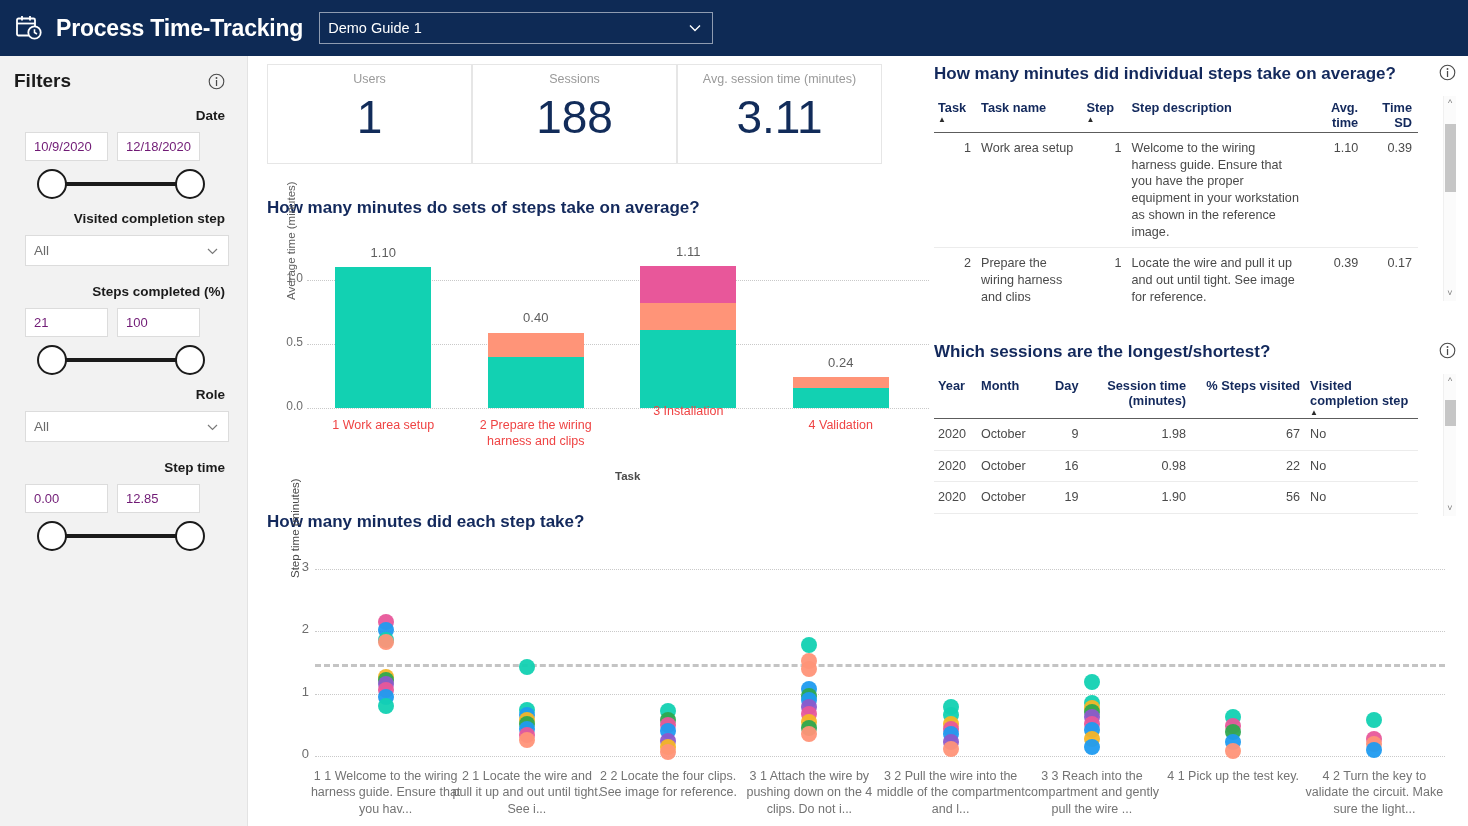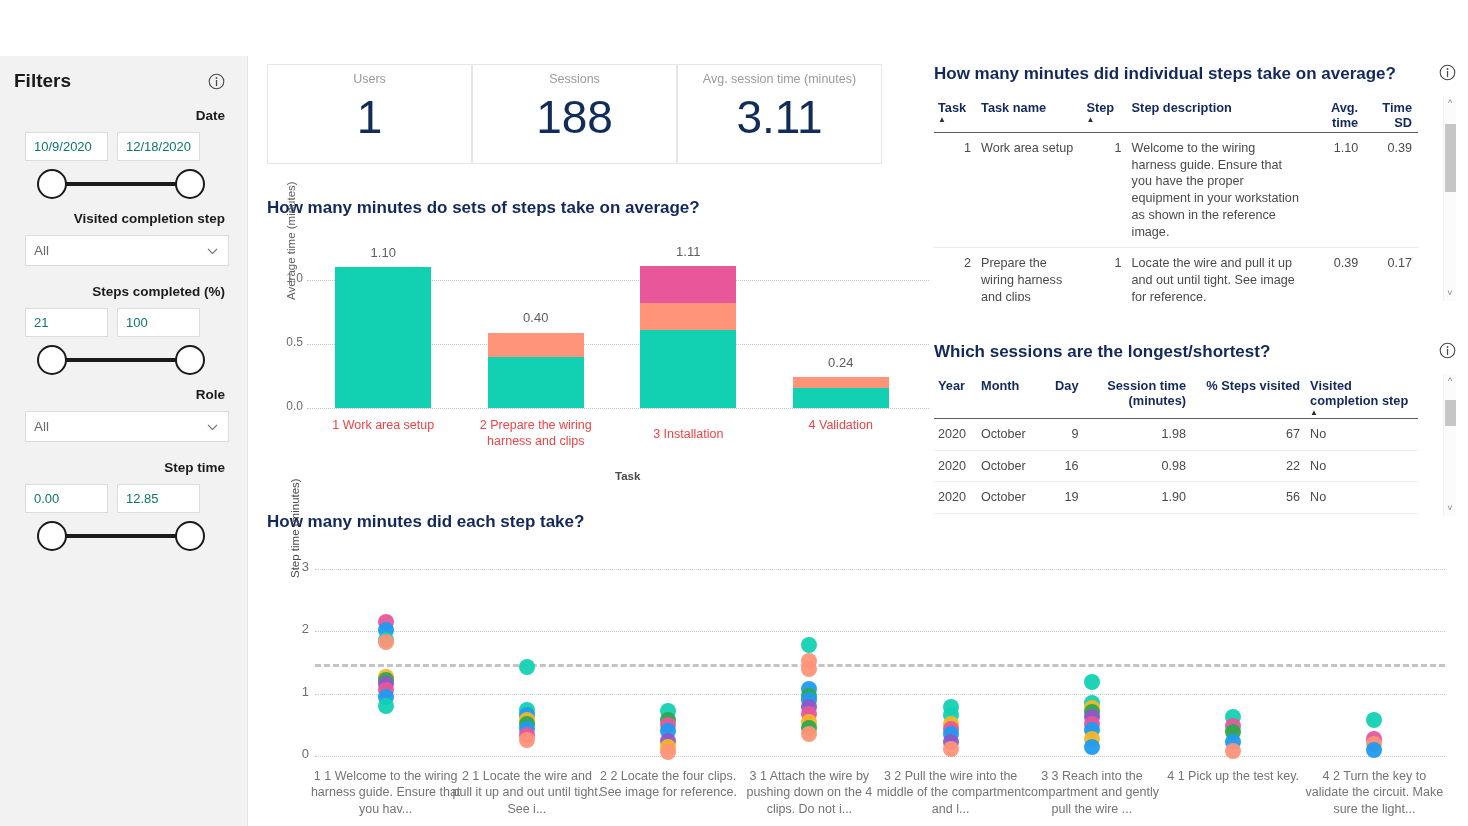--- a/index.html
+++ b/index.html
@@ -39,21 +39,21 @@
   }
   .filters-row { display: flex; align-items: center; justify-content: space-between; margin-bottom: 16px; }
   .filters-title { font-size: 19px; font-weight: bold; color: #1b1b1b; }
   .info-ico { width: 17px; height: 17px; }
   .fgroup { margin-bottom: 6px; }
   .flabel { font-size: 13.5px; font-weight: bold; color: #1b1b1b; margin: 0 0 9px 0; text-align: right; }
   .fboxrow { display: flex; gap: 9px; margin-left: 11px; }
   .fbox {
     width: 83px; height: 29px; background: #ffffff; border: 1px solid #dcdcdc;
     display: flex; align-items: center; padding-left: 8px;
-    font-size: 13px; color: #0f766e; white-space: nowrap;
+    font-size: 13px; color: #701a75; white-space: nowrap;
   }
   .slider { position: relative; height: 44px; margin-left: 9px; width: 196px; }
   .slider-track {
     position: absolute; left: 16px; right: 16px; top: 21px; height: 4px; background: #1b1b1b;
   }
   .slider-knob {
     position: absolute; top: 8px; width: 30px; height: 30px; border-radius: 50%;
     background: #ffffff; border: 2.5px solid #1b1b1b;
   }
   .slider-knob.left { left: 14px; }
@@ -137,20 +137,41 @@
     justify-content: space-between; padding: 3px 0;
   }
   .sb-arrow { font-size: 9px; color: #7a7a7a; line-height: 9px; }
   .sb-thumb { position: absolute; left: 1px; width: 11px; background: #c6c6c6; }
 </style>
 </head>
 <body>
 
 <div class="app">
 
+  <div class="header">
+    <span class="hdr-icon">
+      <svg viewBox="0 0 30 30" width="30" height="30">
+        <rect x="3" y="5.5" width="18" height="17" rx="1.5" fill="none" stroke="#fff" stroke-width="1.8"></rect>
+        <line x1="3" y1="10.5" x2="21" y2="10.5" stroke="#fff" stroke-width="1.8"></line>
+        <line x1="8" y1="3" x2="8" y2="7.5" stroke="#fff" stroke-width="1.8"></line>
+        <line x1="16" y1="3" x2="16" y2="7.5" stroke="#fff" stroke-width="1.8"></line>
+        <circle cx="20.5" cy="19.5" r="6.2" fill="#0E2A55" stroke="#fff" stroke-width="1.8"></circle>
+        <polyline points="20.5,16.2 20.5,19.5 23,21" fill="none" stroke="#fff" stroke-width="1.6"></polyline>
+      </svg>
+    </span>
+    <div class="hdr-title">Process Time-Tracking</div>
+    <div class="hdr-select">
+      <span class="hdr-select-val">Demo Guide 1</span>
+      <span class="hdr-chevron">
+        <svg viewBox="0 0 14 14" width="14" height="14">
+            <polyline points="2,4.5 7,9.5 12,4.5" fill="none" stroke="#fff" stroke-width="1.4"></polyline>
+          </svg>
+      </span>
+    </div>
+  </div>
 
   <div class="sidebar">
     <div class="filters-row">
       <div class="filters-title">Filters</div>
       <span class="info-ico">
         <svg viewBox="0 0 17 17" width="17" height="17">
           <circle cx="8.5" cy="8.5" r="7.3" fill="none" stroke="#4a4a4a" stroke-width="1.1"></circle>
           <circle cx="8.5" cy="5" r="0.95" fill="#4a4a4a"></circle>
           <rect x="7.9" y="7" width="1.25" height="6" fill="#4a4a4a"></rect>
         </svg>
@@ -258,21 +279,21 @@
             <div class="bc-seg" style="height: 24.32px; background: rgb(255, 148, 120);"></div>
           </div>
           <div class="bc-val" style="left: 168.75px; top: 62.48px;">0.40</div>
           <div class="bc-cat" style="left: 162.75px; top: 170px;">2 Prepare the wiring harness and clips</div>
           <div class="bc-bar" style="left: 333.25px; width: 96px;">
             <div class="bc-seg" style="height: 78.08px; background: rgb(18, 209, 178);"></div>
             <div class="bc-seg" style="height: 26.88px; background: rgb(255, 148, 120);"></div>
             <div class="bc-seg" style="height: 37.12px; background: rgb(232, 87, 154);"></div>
           </div>
           <div class="bc-val" style="left: 321.25px; top: -4.08px;">1.11</div>
-          <div class="bc-cat" style="left: 315.25px; top: 179px;">3 Installation</div>
+          <div class="bc-cat" style="left: 315.25px; top: 156px;">3 Installation</div>
           <div class="bc-bar" style="left: 485.75px; width: 96px;">
             <div class="bc-seg" style="height: 20.48px; background: rgb(18, 209, 178);"></div>
             <div class="bc-seg" style="height: 10.24px; background: rgb(255, 148, 120);"></div>
           </div>
           <div class="bc-val" style="left: 473.75px; top: 107.28px;">0.24</div>
           <div class="bc-cat" style="left: 467.75px; top: 170px;">4 Validation</div>
         </div>
       <div class="bc-xlab" id="bc-xlab" style="left: 348px; top: 272px;">Task</div>
     </div>
 

